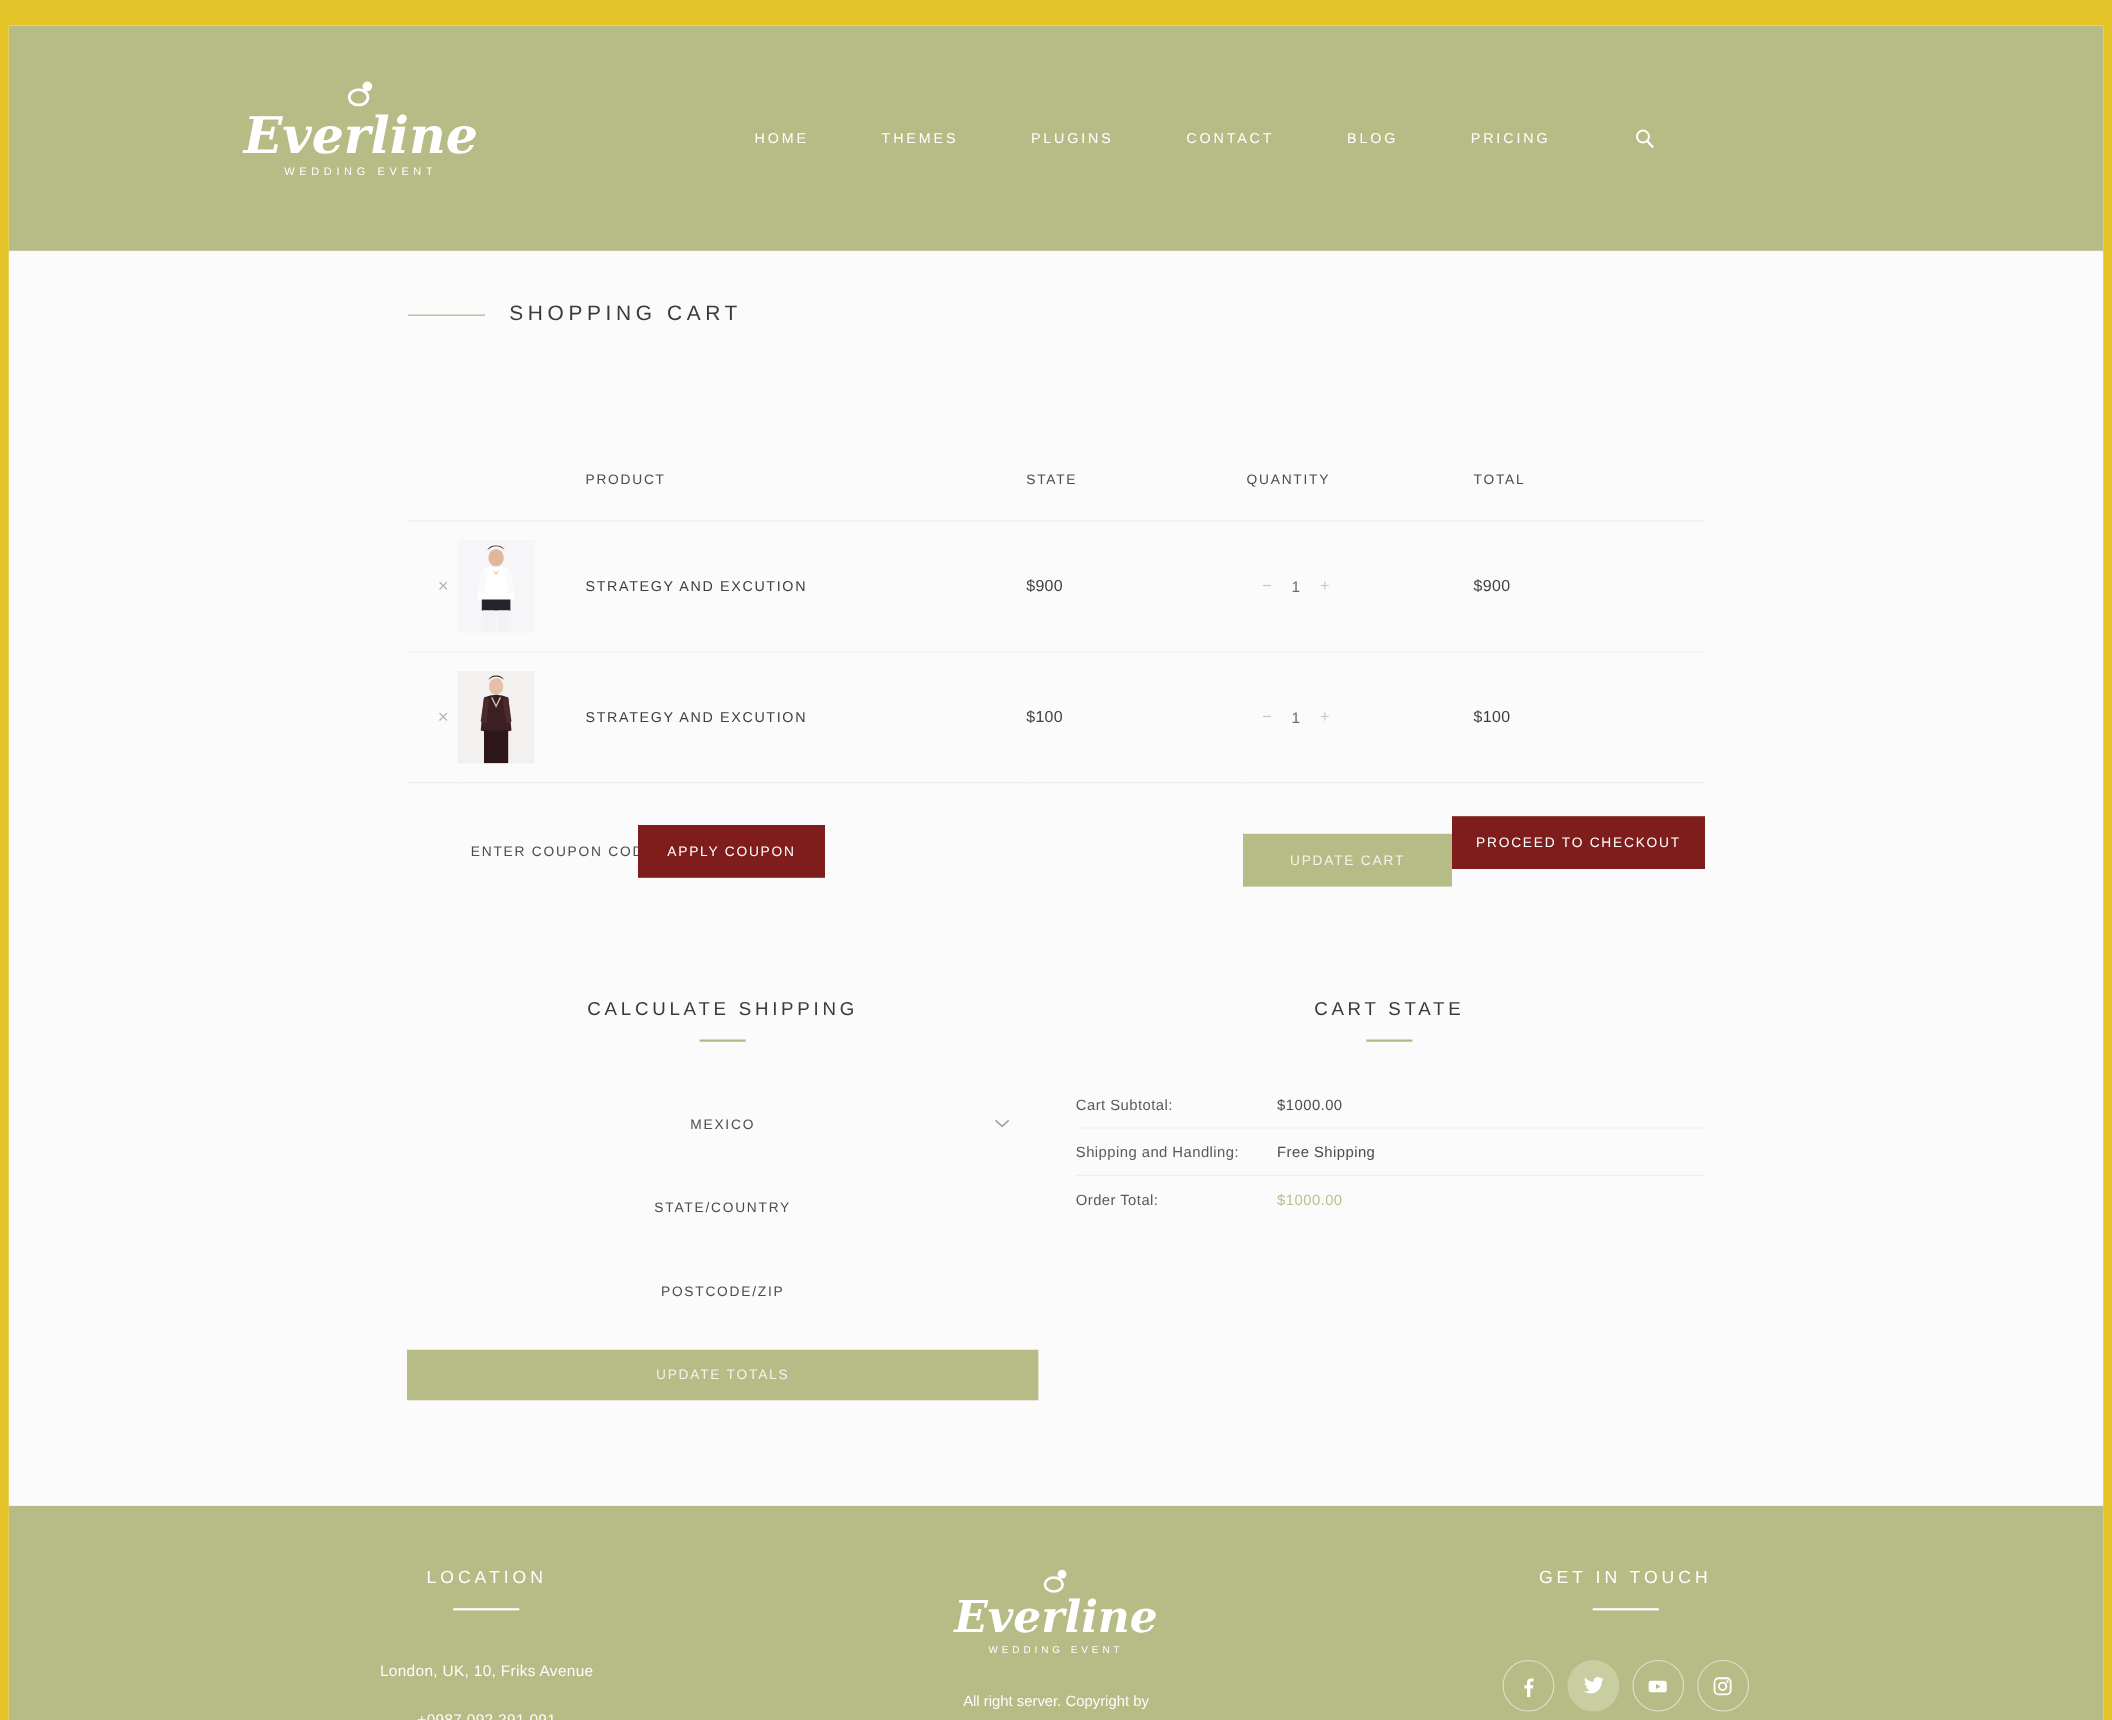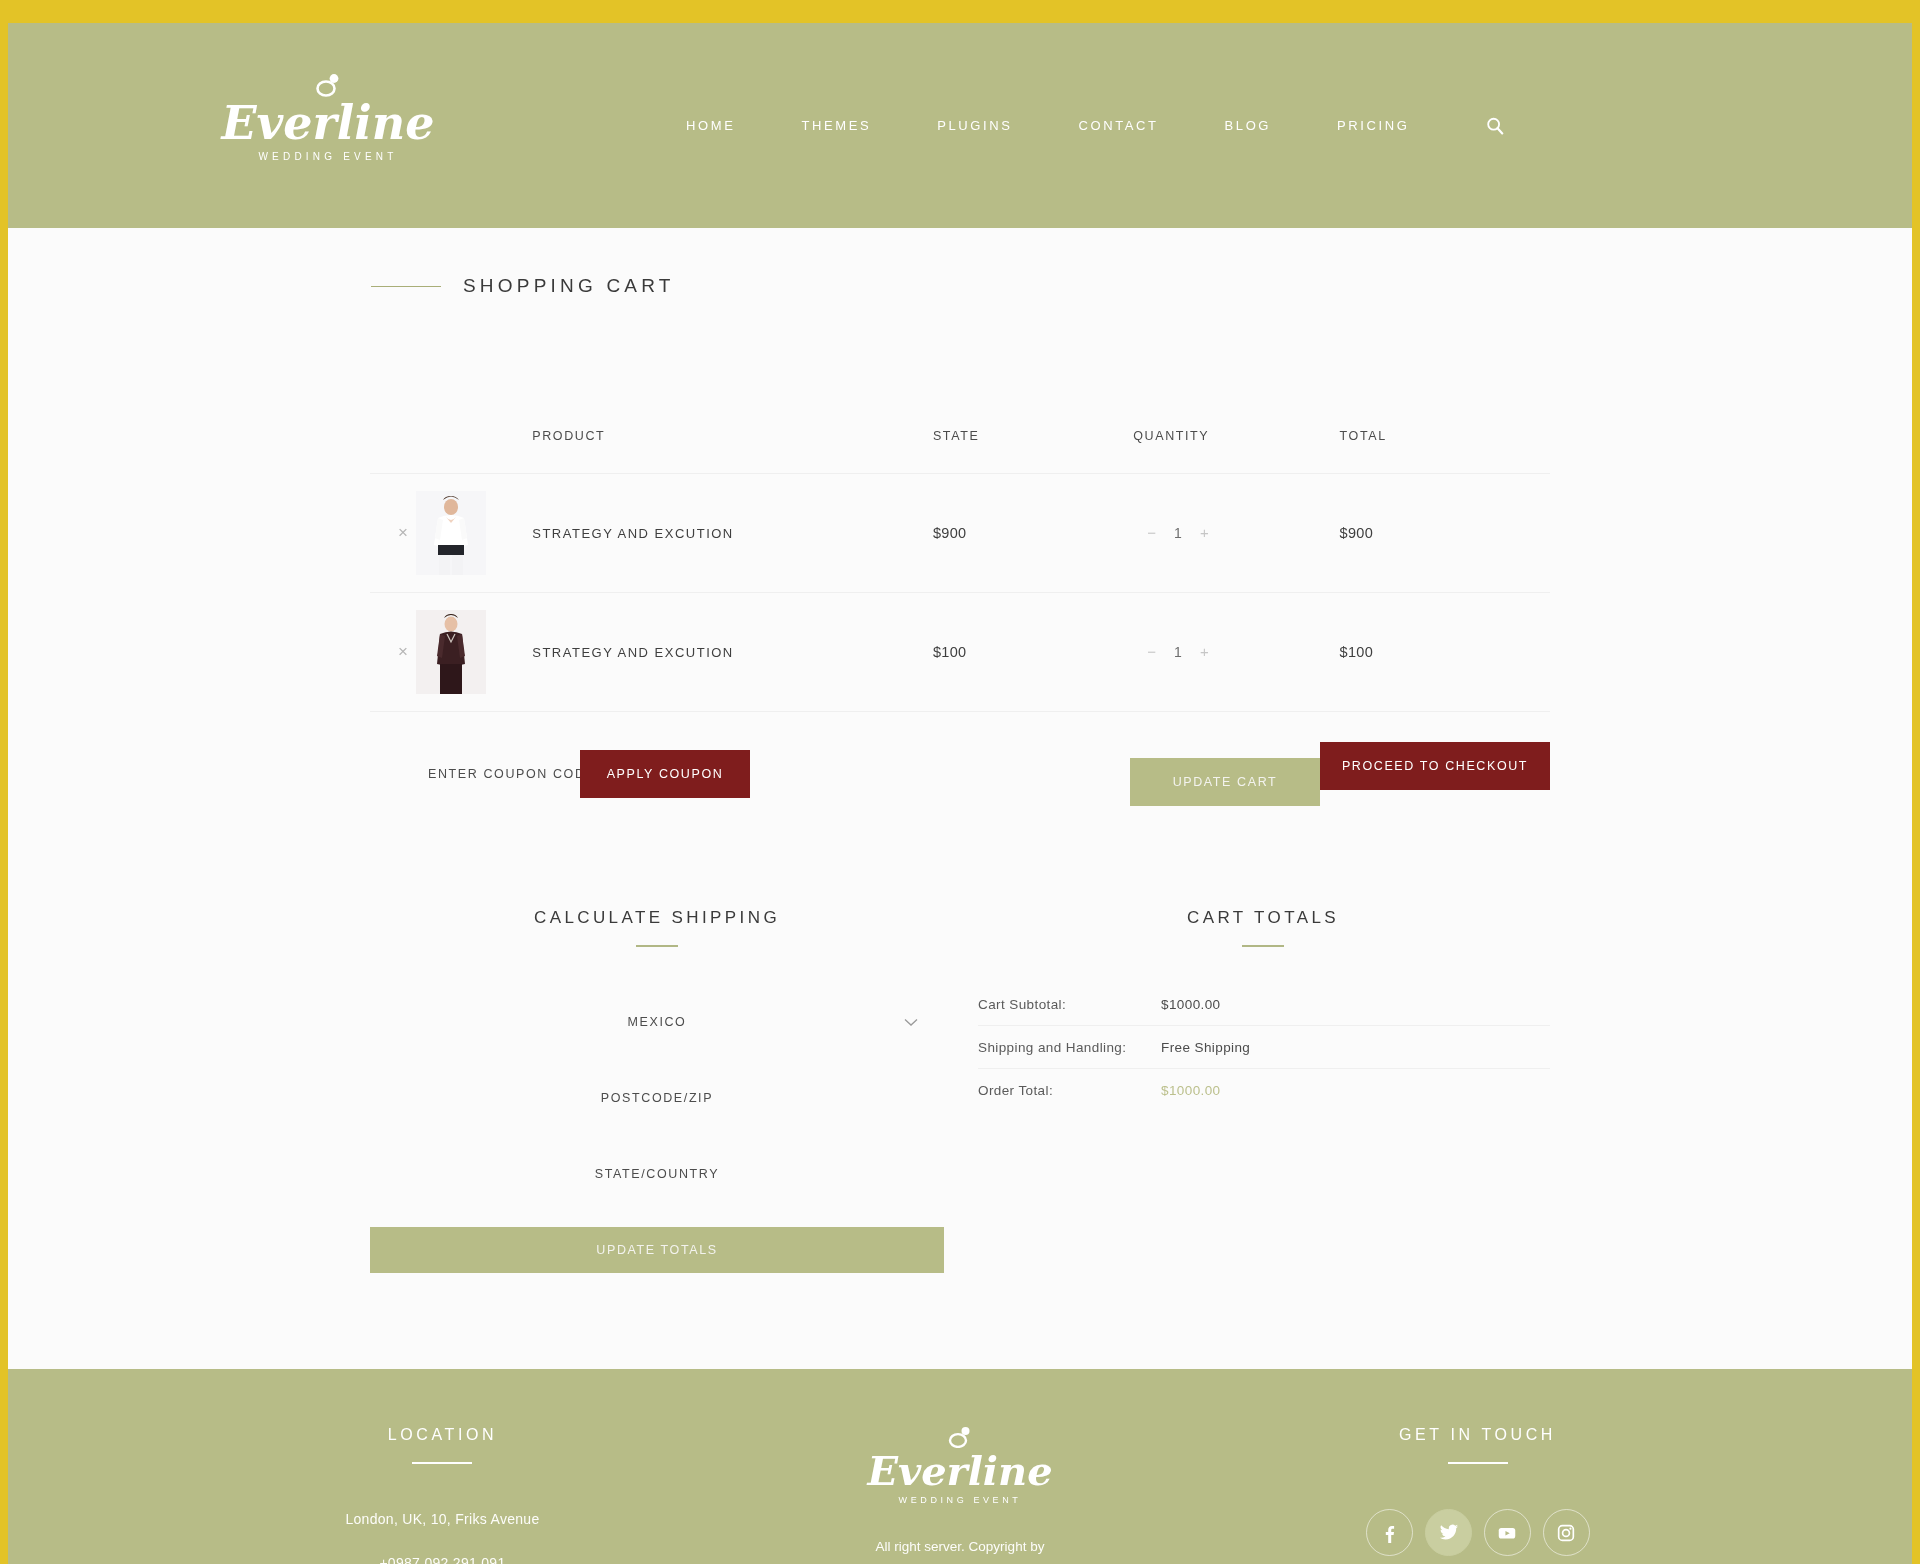--- a/index.html
+++ b/index.html
@@ -528,32 +528,32 @@
           <div class="ship-field first">
             <input class="ship-text" type="text" readonly="" value="MEXICO" style="">
             <span class="chevron">
               <svg width="14" height="9" viewBox="0 0 14 9">
                 <path d="M1 1.5 L7 7 L13 1.5" fill="none" stroke="#9a9a9a" stroke-width="1.3"></path>
               </svg>
             </span>
           </div>
 
           <div class="ship-field">
+            <input class="ship-text" type="text" placeholder="STATE/COUNTRY" style="">
+          </div>
+
+          <div class="ship-field">
             <input class="ship-text" type="text" placeholder="POSTCODE/ZIP" style="">
           </div>
 
-          <div class="ship-field">
-            <input class="ship-text" type="text" placeholder="STATE/COUNTRY" style="">
-          </div>
-
           <button class="btn btn-olive btn-update-totals">UPDATE TOTALS</button>
         </section>
 
         <section class="panel-totals">
-          <h2 class="panel-head">CART TOTALS</h2>
+          <h2 class="panel-head">CART STATE</h2>
           <div class="panel-rule"></div>
 
           <div class="totals-list">
             <div class="total-row">
               <span class="total-label">Cart Subtotal:</span>
               <span class="total-value">$1000.00</span>
             </div>
             <div class="total-row">
               <span class="total-label">Shipping and Handling:</span>
               <span class="total-value">Free Shipping</span>

